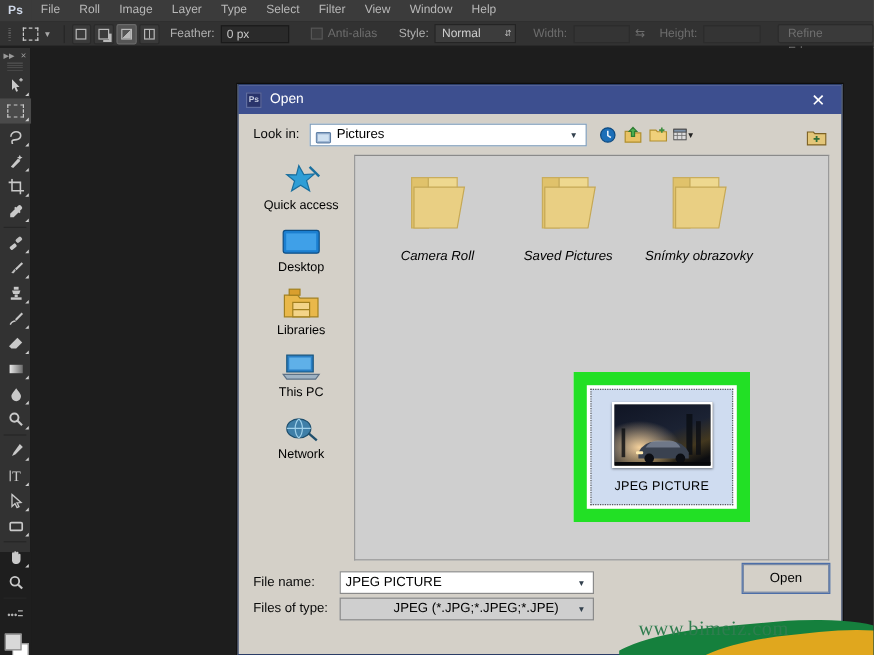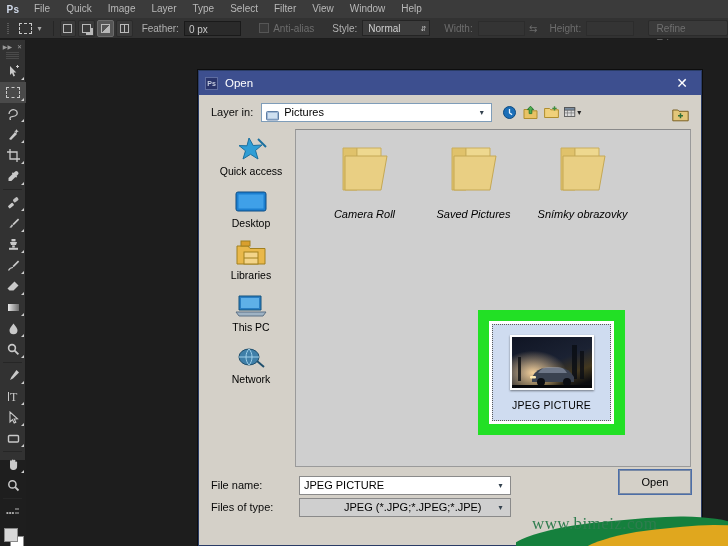--- a/index.html
+++ b/index.html
@@ -206,21 +206,21 @@
   }
   .sel-name{ font-size:10.5px; color:#000; margin-top:9px; letter-spacing:.2px;}
 
   
   .bottom{
     position:absolute; left:0; right:0; bottom:0; height:78px;
   }
   .fld-row{ position:absolute; left:12px; right:10px; height:20px; display:flex; align-items:center;}
   .fld-row.r1{ top:8px; }
   .fld-row.r2{ top:30px; }
-  .fld-lb{ width:88px; font-size:11px; color:#0a0a0a; }
+  .fld-lb{ width:72px; font-size:11px; color:#0a0a0a; }
   .fld-combo{
     width:212px;height:19px;background:#ffffff;border:1px solid #8a8a8a;
     display:flex;align-items:center;padding:0 2px 0 4px;position:relative;
   }
   .fld-combo.gray{ background:#cfcfcf;padding-left:44px; }
   .fld-combo .t{ font-size:11px;color:#000;flex:1;white-space:nowrap; }
   .fld-combo .a{ width:15px;text-align:center;color:#33414e;font-size:8px;}
   .dlg-btn{
     position:absolute; width:72px; height:24px; background:#d4d0c8;
     border:1px solid #7a8aa5; outline:1px solid #4c6ea8;
@@ -257,21 +257,21 @@
   }
 </style>
 </head>
 <body>
 
 <div id="ps-app">
 
   <div class="menubar">
     <div class="ps-logo">Ps</div>
     <div class="menu-item">File</div>
-    <div class="menu-item">Quick</div>
+    <div class="menu-item">Roll</div>
     <div class="menu-item">Image</div>
     <div class="menu-item">Layer</div>
     <div class="menu-item">Type</div>
     <div class="menu-item">Select</div>
     <div class="menu-item">Filter</div>
     <div class="menu-item">View</div>
     <div class="menu-item">Window</div>
     <div class="menu-item">Help</div>
   </div>
 
@@ -478,21 +478,21 @@
 
   <div class="dlg-title">
     <div class="dlg-ps-badge">Ps</div>
     <div class="dlg-title-text">Open</div>
     <div class="dlg-close">✕</div>
   </div>
 
   <div class="dlg-body">
 
     <div class="lookin-row">
-      <span class="lookin-label">Layer in:</span>
+      <span class="lookin-label">Look in:</span>
       <div class="combo">
         <span class="folder-ic">
           <svg width="13" height="11" viewBox="0 0 13 11">
               <rect x="0.5" y="1.5" width="12" height="8.5" rx="1" fill="#9fb7d4" stroke="#5f7fa5"></rect>
               <rect x="2" y="3" width="9" height="5.5" fill="#cfe0f0"></rect>
             </svg>
         </span>
         <span class="combo-text">Pictures</span>
         <span class="combo-arrow">▾</span>
       </div>

